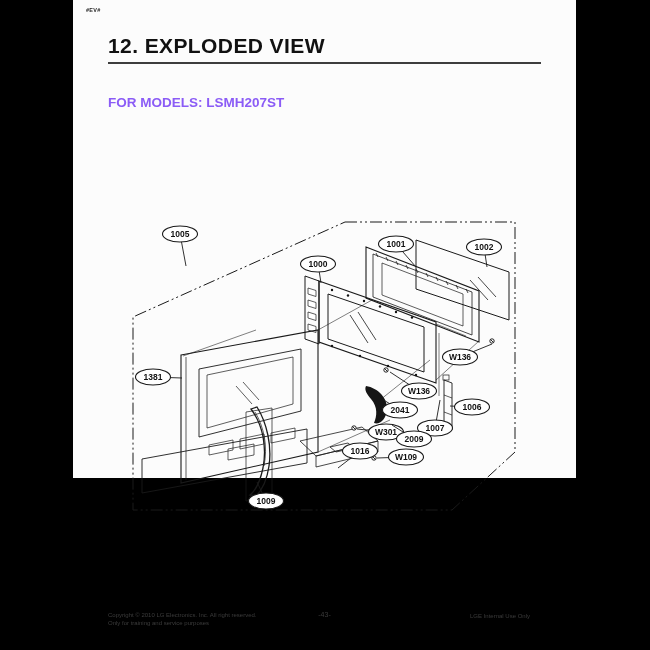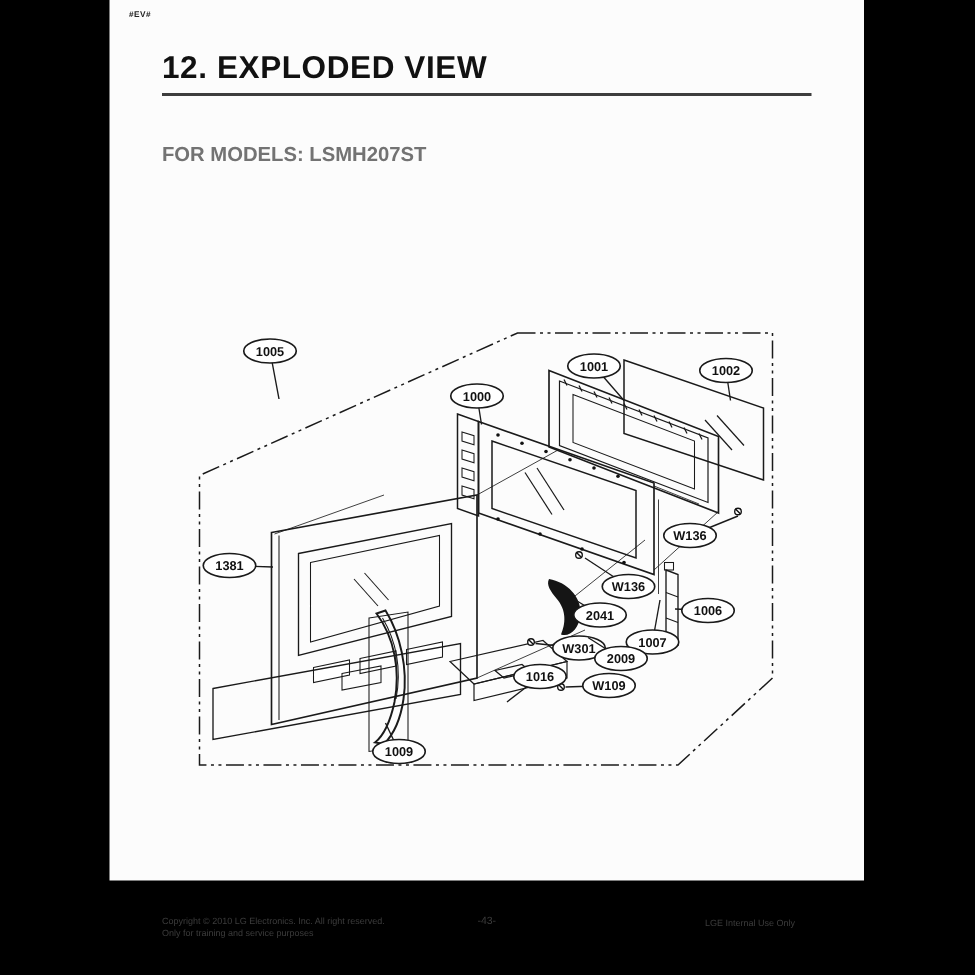--- a/index.html
+++ b/index.html
@@ -1,36 +1,36 @@
 <!DOCTYPE html>
 <html><head>
 <meta charset="utf-8">
 <style>
   html,body{margin:0;padding:0;}
   body{
     width:650px;height:650px;background:#000;position:relative;overflow:hidden;
     font-family:"Liberation Sans", sans-serif;
   }
   .page{
-    position:absolute;left:73px;top:0;width:503px;height:587px;
+    position:absolute;left:73px;top:0;width:503px;height:478px;
     background:#fcfcfc;color:#1a1a1a;
   }
   .doc-code{position:absolute;left:13px;top:7px;font-size:5.5px;font-weight:bold;color:#222;letter-spacing:.3px;}
   .title{
     position:absolute;left:35px;top:34px;width:433px;
     font-size:21px;font-weight:bold;letter-spacing:.4px;color:#111;
     border-bottom:2px solid #3d3d3d;padding-bottom:4px;
   }
   .subtitle{
     position:absolute;left:0;top:66px;width:503px;text-align:center;
     font-size:15.5px;font-weight:bold;letter-spacing:.4px;color:#111;
   }
   .models{
     position:absolute;left:35px;top:95px;
-    font-size:13.5px;font-weight:bold;color:#737373;text-align:right;
+    font-size:13.5px;font-weight:bold;color:#8b5cf6;text-align:right;
   }
   svg.diagram{position:absolute;left:0;top:0;width:503px;height:650px;}
   svg .ln{stroke:#1a1a1a;fill:none;}
   svg text{
     font-family:"Liberation Sans", sans-serif;font-weight:bold;
     font-size:8.5px;fill:#111;text-anchor:middle;
   }
   .footer-left{
     position:absolute;left:35px;top:611px;font-size:6px;line-height:8px;color:#3c3c3c;
   }

